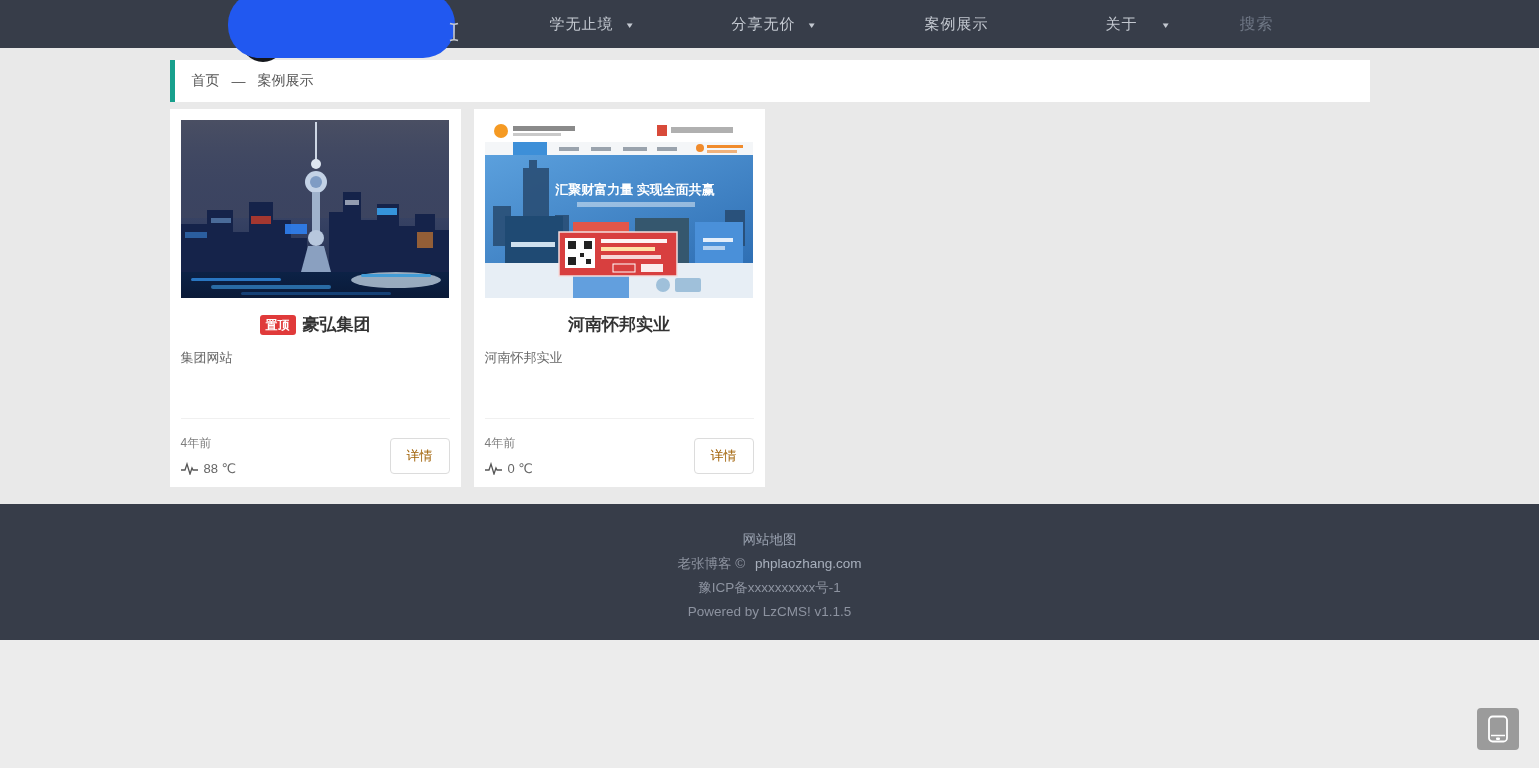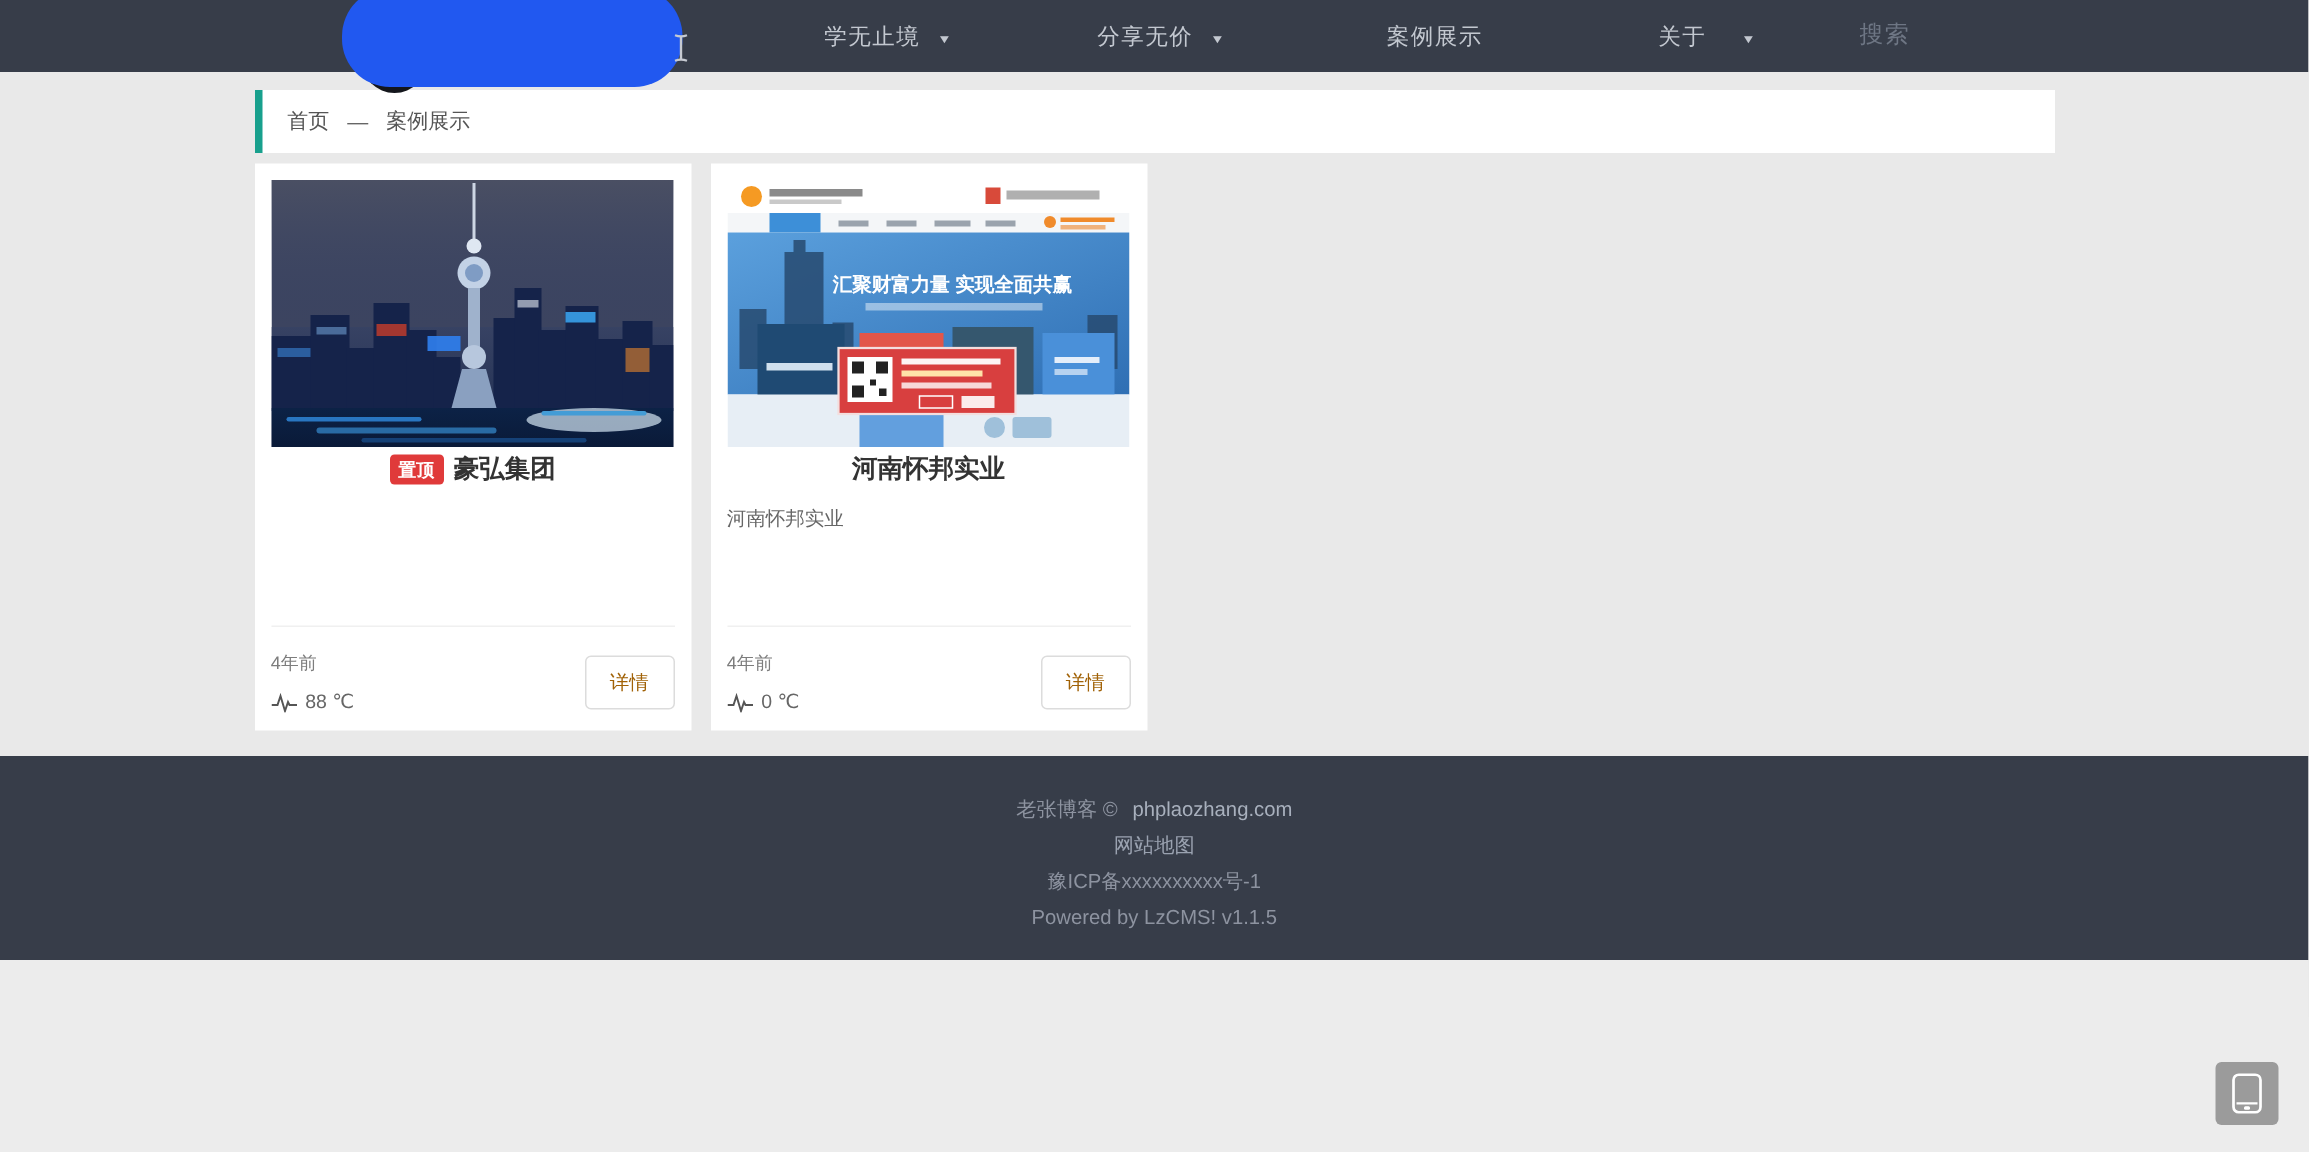--- a/index.html
+++ b/index.html
@@ -53,21 +53,21 @@
   .breadcrumb a { color:#555; text-decoration:none; cursor:pointer; }
   .breadcrumb .sep { margin:0 12px; color:#666; }
 
   .cards-row { width:1200px; margin:7px auto 0; display:flex; }
   .card {
     width:291px; height:378px; background:#ffffff; margin-right:13px;
     padding:11px; display:flex; flex-direction:column;
   }
   .card-thumb { width:268px; height:178px; display:block; cursor:pointer; }
   .card-title {
-    margin-top:3px; text-align:right; font-size:17px; color:#333;
+    margin-top:15px; text-align:right; font-size:17px; color:#333;
     display:flex; align-items:center; justify-content:center; cursor:pointer;
   }
   .badge-top {
     background:#e03a3a; color:#fff; font-size:12px; line-height:1;
     padding:4px 6px; border-radius:3px; margin-right:7px; flex:0 0 auto;
   }
   .card-desc { margin-top:13px; font-size:13px; color:#666; text-align:left; }
   .card-meta {
     margin-top:auto; border-top:1px solid #f0f0f0; padding-top:16px;
     display:flex; justify-content:space-between; align-items:center;
@@ -206,20 +206,21 @@
             <rect x="30" y="165" width="120" height="4" rx="2" fill="#3fa0ea" opacity=".7"></rect>
             <ellipse cx="215" cy="160" rx="45" ry="8" fill="#cfe0ee" opacity=".85"></ellipse>
             <rect x="180" y="154" width="70" height="3" rx="1.5" fill="#4db2f0"></rect>
             <rect x="60" y="172" width="150" height="3" rx="1.5" fill="#1f66b0" opacity=".6"></rect>
           </g>
         </svg>
         <h3 class="card-title">
           <span class="badge-top">置顶</span>
           <span>豪弘集团</span>
         </h3>
+        <p class="card-desc">集团网站</p>
         <div class="card-meta">
           <div class="meta-left">
             <span class="meta-time">4年前</span>
             <span class="meta-temp">
               <svg width="18" height="13" viewBox="0 0 18 13">
                 <polyline points="0,8 4,8 6,2 9,12 11,6 12,8 17,8" fill="none" stroke="#555" stroke-width="1.3"></polyline>
               </svg>
               <span>88 ℃</span>
             </span>
           </div>
@@ -317,25 +318,25 @@
           </div>
           <button class="detail-btn">详情</button>
         </div>
       </article>
 
     </div>
   </main>
 
   <footer class="site-footer">
     <div class="line">
+      <a>网站地图</a>
+    </div>
+    <div class="line">
       <span>老张博客 ©</span>
       <a class="link-lite">phplaozhang.com</a>
-    </div>
-    <div class="line">
-      <a>网站地图</a>
     </div>
     <div class="line">
       <span>豫ICP备xxxxxxxxxx号-1</span>
     </div>
     <div class="line">
       <span>Powered by LzCMS! v1.1.5</span>
     </div>
   </footer>
 
   <div class="bottom-strip"></div>

